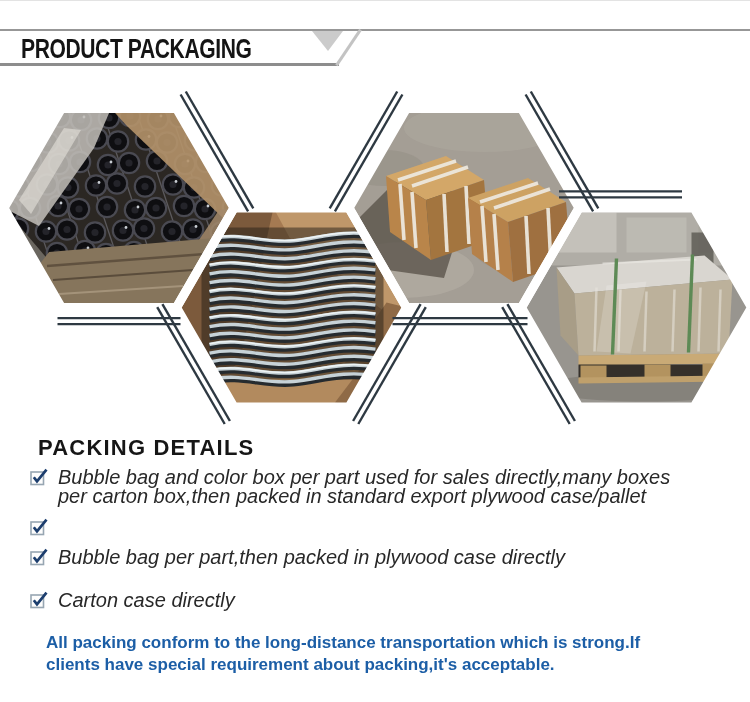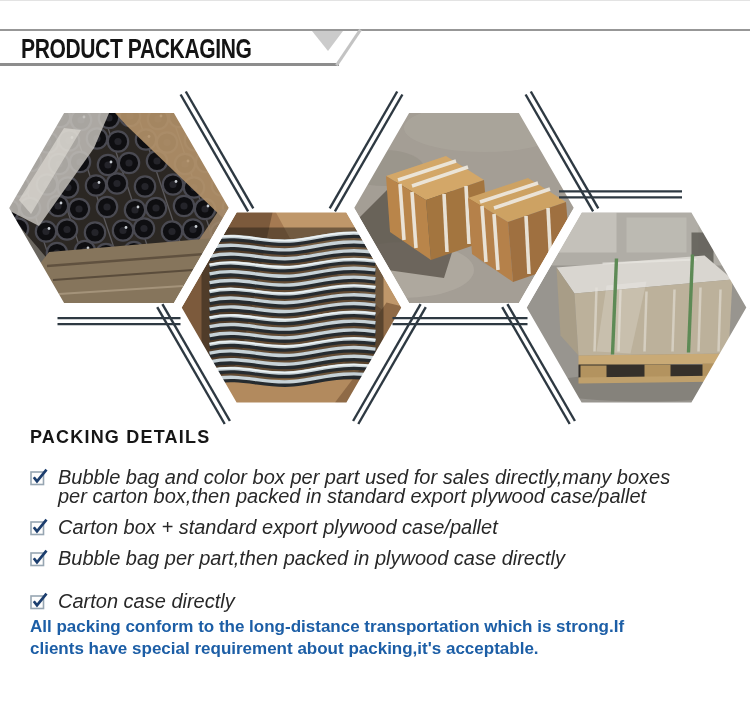--- a/index.html
+++ b/index.html
@@ -13,30 +13,30 @@
   .ribbon-cut{position:absolute;top:46px;left:327px;width:43px;height:3px;background:#c3c3c3;transform:rotate(-56deg);}
   .ribbon-fold{position:absolute;top:31px;left:312px;width:0;height:0;
     border-left:16px solid transparent;border-right:15px solid transparent;border-top:20px solid #cbcbcb;}
   .header-title{
     position:absolute;top:34px;left:21px;margin:0;
     font-size:27px;font-weight:700;color:#141414;letter-spacing:-0.5px;white-space:nowrap;
     transform:scaleX(0.78);transform-origin:left top;
   }
   #collage{position:absolute;top:85px;left:0;}
   .details-heading{
-    position:absolute;top:427px;left:30px;margin:0;
-    font-size:18px;font-weight:700;color:#161616;letter-spacing:1.2px;white-space:nowrap;
+    position:absolute;top:427px;left:30px;margin:8px;
+    font-size:22px;font-weight:700;color:#161616;letter-spacing:1.2px;white-space:nowrap;
   }
   .pack-list{position:absolute;top:468px;left:30px;width:648px;margin:0;padding:0;list-style:none;}
   .pack-list li{display:flex;align-items:flex-start;gap:8px;margin:0 0 12px 0;
     font-size:20px;line-height:19px;color:#282828;font-style:italic;}
   .pack-list li:nth-child(3){margin-bottom:24px;}
   .check-icon{flex:0 0 auto;width:20px;height:18px;margin-top:0;}
   .pack-note{
-    position:absolute;top:616px;left:30px;width:636px;margin:0;
+    position:absolute;top:616px;left:30px;width:636px;margin:16px;
     font-size:17px;font-weight:700;line-height:22px;color:#1c5ea6;
   }
 </style>
 </head>
 <body>
 
 <div class="top-hairline"></div>
 
 <div class="rule-top"></div>
 <div class="ribbon-shadow"></div>
@@ -424,21 +424,20 @@
       <rect x="1" y="4" width="12.5" height="12.5" fill="#fdfdfd" stroke="#97a6b2" stroke-width="1.6"></rect>
       <path d="M3.8 9.2 L7 13.4 L16.5 1.6" stroke="#1c3e6e" stroke-width="2.7" fill="none"></path>
     </svg>
     <span>Bubble bag and color box per part used for sales directly,many boxes per carton box,then packed in standard export plywood case/pallet</span>
   </li>
   <li>
     <svg class="check-icon" viewBox="0 0 20 18">
       <rect x="1" y="4" width="12.5" height="12.5" fill="#fdfdfd" stroke="#97a6b2" stroke-width="1.6"></rect>
       <path d="M3.8 9.2 L7 13.4 L16.5 1.6" stroke="#1c3e6e" stroke-width="2.7" fill="none"></path>
     </svg>
-    <span>Carton box + standard export plywood case/pallet</span>
   </li>
   <li>
     <svg class="check-icon" viewBox="0 0 20 18">
       <rect x="1" y="4" width="12.5" height="12.5" fill="#fdfdfd" stroke="#97a6b2" stroke-width="1.6"></rect>
       <path d="M3.8 9.2 L7 13.4 L16.5 1.6" stroke="#1c3e6e" stroke-width="2.7" fill="none"></path>
     </svg>
     <span>Bubble bag per part,then packed in plywood case directly</span>
   </li>
   <li>
     <svg class="check-icon" viewBox="0 0 20 18">

